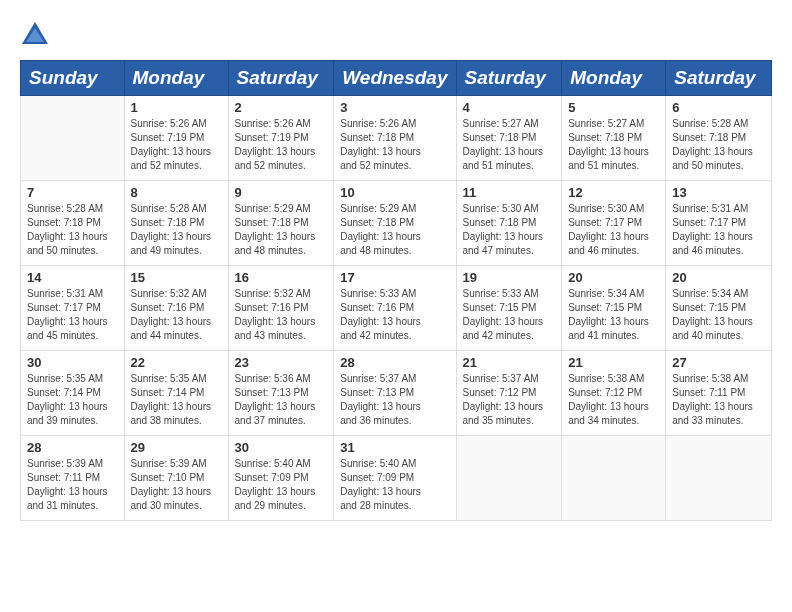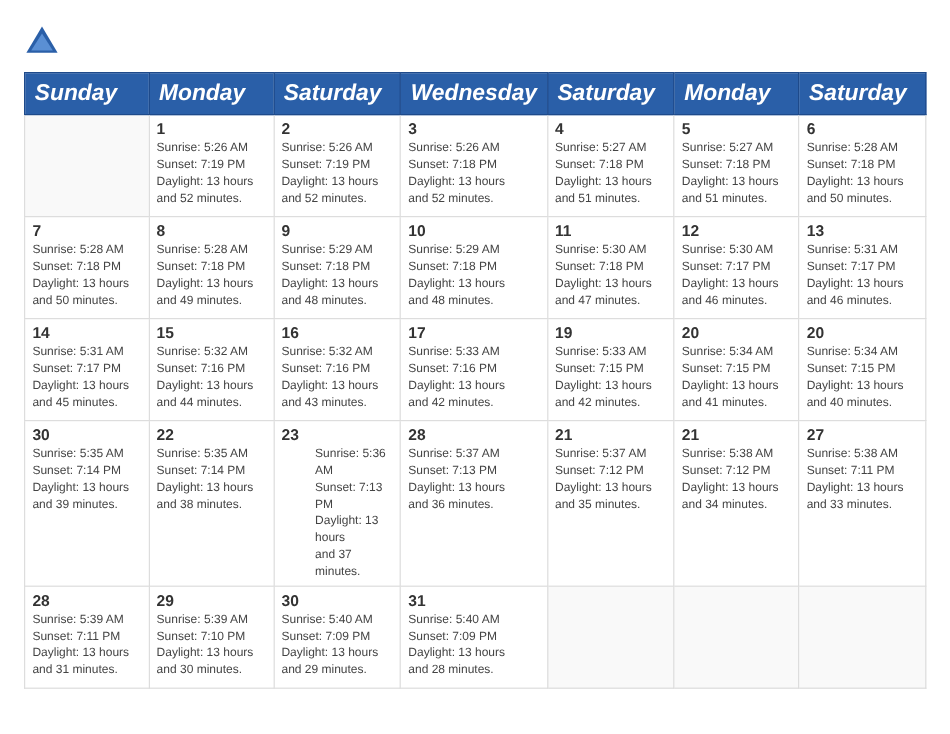--- a/index.html
+++ b/index.html
@@ -284,21 +284,21 @@
         </td>
         <td>
           <span class="day-number">22</span>
           <div class="day-info" style="white-space: pre-line;">Sunrise: 5:35 AM
 Sunset: 7:14 PM
 Daylight: 13 hours
 and 38 minutes.</div>
         </td>
         <td>
           <span class="day-number">23</span>
-          <div class="day-info" style="white-space: pre-line; margin-left: 28px;">Sunrise: 5:36 AM
+          <div class="day-info" style="white-space: pre-line;">Sunrise: 5:36 AM
 Sunset: 7:13 PM
 Daylight: 13 hours
 and 37 minutes.</div>
         </td>
         <td>
           <span class="day-number">28</span>
           <div class="day-info" style="white-space: pre-line;">Sunrise: 5:37 AM
 Sunset: 7:13 PM
 Daylight: 13 hours
 and 36 minutes.</div>

